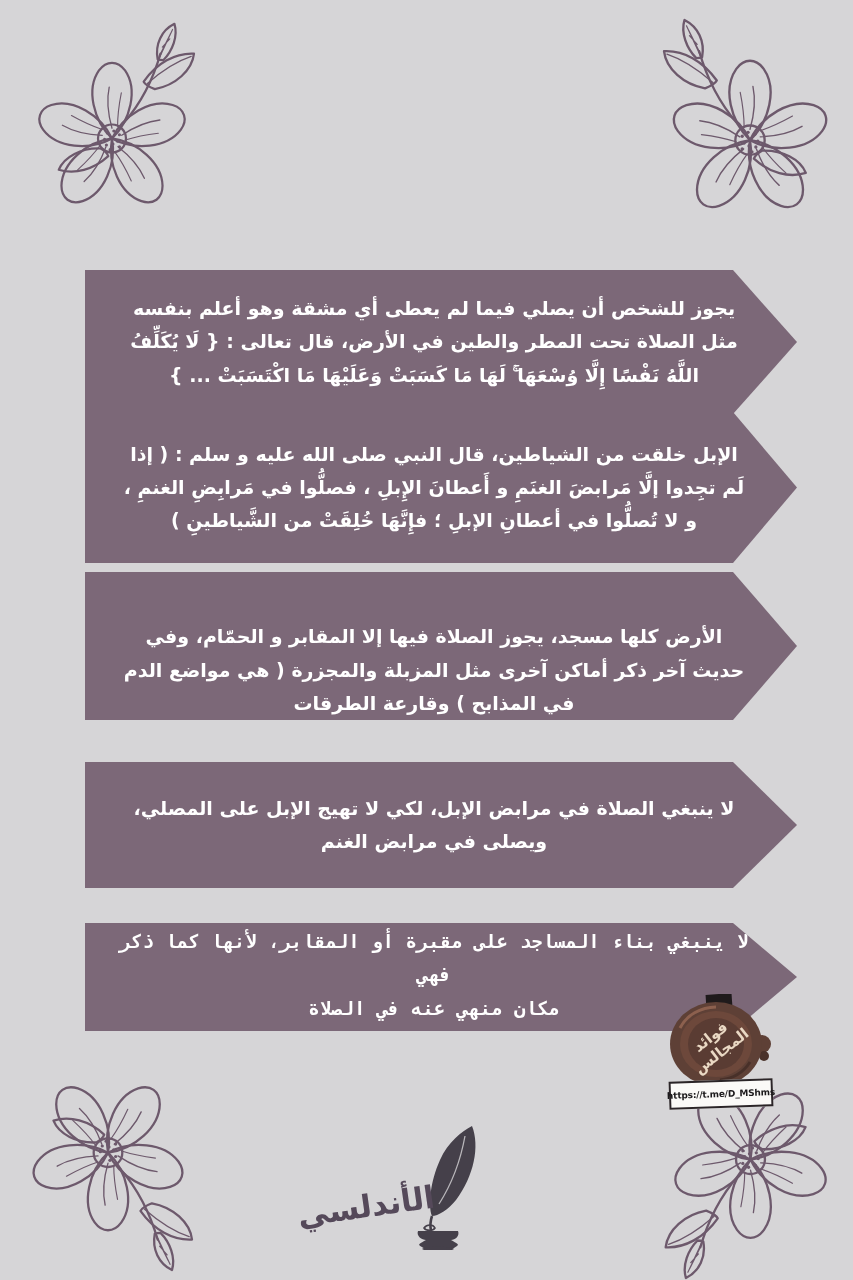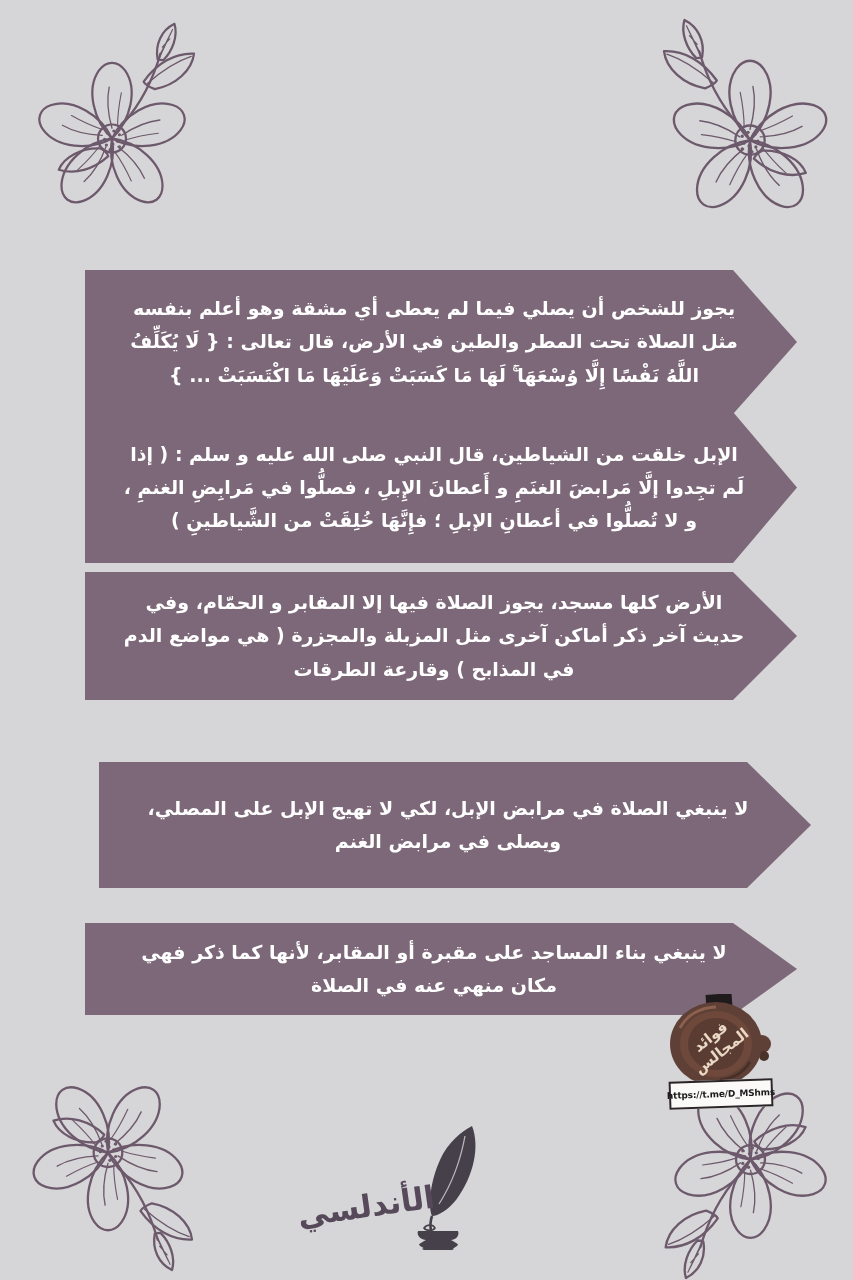--- a/index.html
+++ b/index.html
@@ -25,23 +25,23 @@
     box-sizing:border-box;
     color:var(--banner-text,#fff);
     font-weight:bold;
     font-size:19px;
     line-height:1.75;
     text-align:center;
     white-space:pre-line;
   }
   .b1{top:224px;height:144px;margin-top:46px;}
   .b2{top:412px;height:151px;}
-  .b3{top:572px;height:128px;}
-  .b4{top:762px;height:126px;margin-left:14px;}
-  .b5{top:923px;height:92px;}
+  .b3{top:572px;height:148px;align-items:flex-end;}
+  .b4{top:762px;height:126px;}
+  .b5{top:923px;height:108px;font-family:Liberation Mono, monospace;}
   
   .flower{position:absolute;pointer-events:none;}
   .flower svg{width:100%;height:100%;}
   .f-tl{left:12px;top:22px;width:200px;height:205px;}
   .f-tr{left:650px;top:18px;width:200px;height:215px;transform:scaleX(-1);}
   .f-bl{left:8px;top:1062px;width:200px;height:210px;transform:scaleY(-1);}
   .f-br{left:648px;top:1068px;width:205px;height:212px;transform:scale(-1,-1);}
   
   .seal{position:absolute;left:658px;top:994px;width:128px;height:100px;}
   .url-plate{

